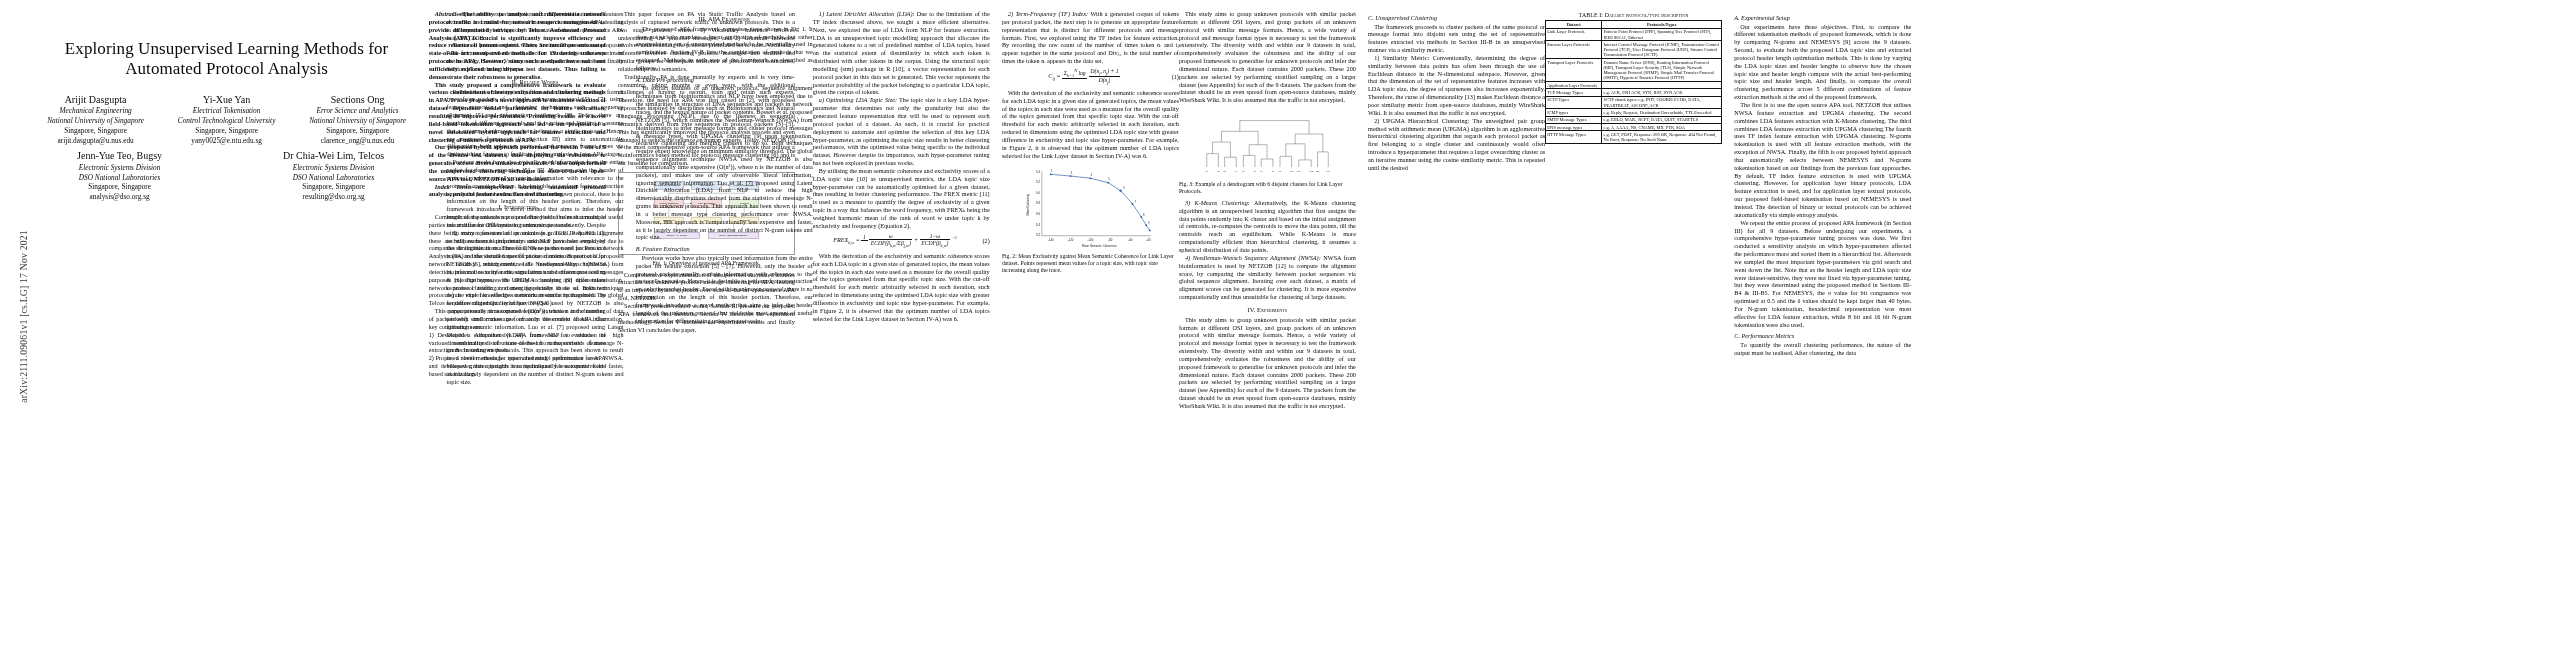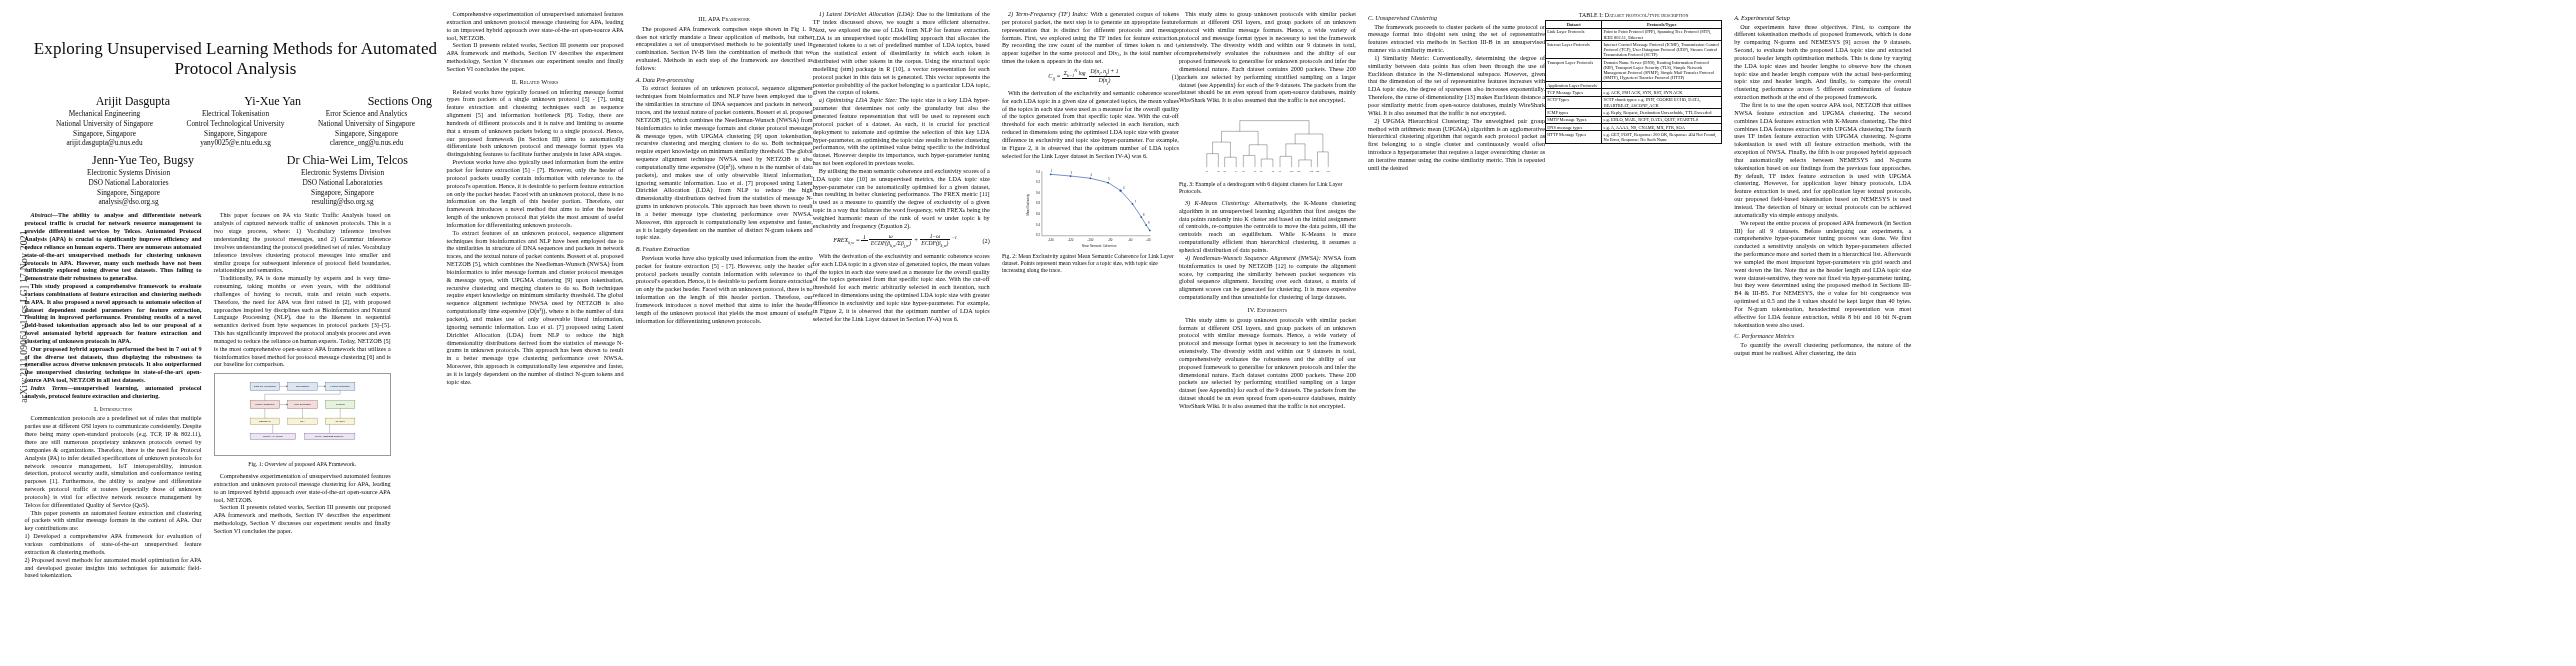--- a/index.html
+++ b/index.html
@@ -40,21 +40,21 @@
     width: 2576px; height: 667px;
     padding: 10px 7.8px 4.4px 24.5px;
     display: flex;
     flex-direction: row;
     align-items: flex-start;
   }
 
   
   .pagegroup {
     display: flex;
-    flex-direction: column;
+    flex-direction: row;
     height: 652px;
   }
   .pg-1 { width: 422px; }
   .pg-rest { }
 
   .cols {
     display: flex;
     flex-direction: row;
     gap: 12.2px;
     height: 100%;
@@ -90,22 +90,22 @@
     margin-top: 4px;
     justify-content: center;
     gap: 83px;
   }
   .author {
     width: 131px;
     text-align: center;
     font-size: 7.3px;
     line-height: 1.34;
   }
-  .author .nm { font-size: 12px; text-align: right; }
-  .author .aff { }
+  .author .nm { font-size: 10px; }
+  .author .aff { font-style: italic; }
   .author .mail { }
 
   
   .body-text {
     font-size: 6.2px;
     line-height: 1.265;
     text-align: justify;
     text-justify: inter-word;
     hyphens: auto;
     margin: 0;

